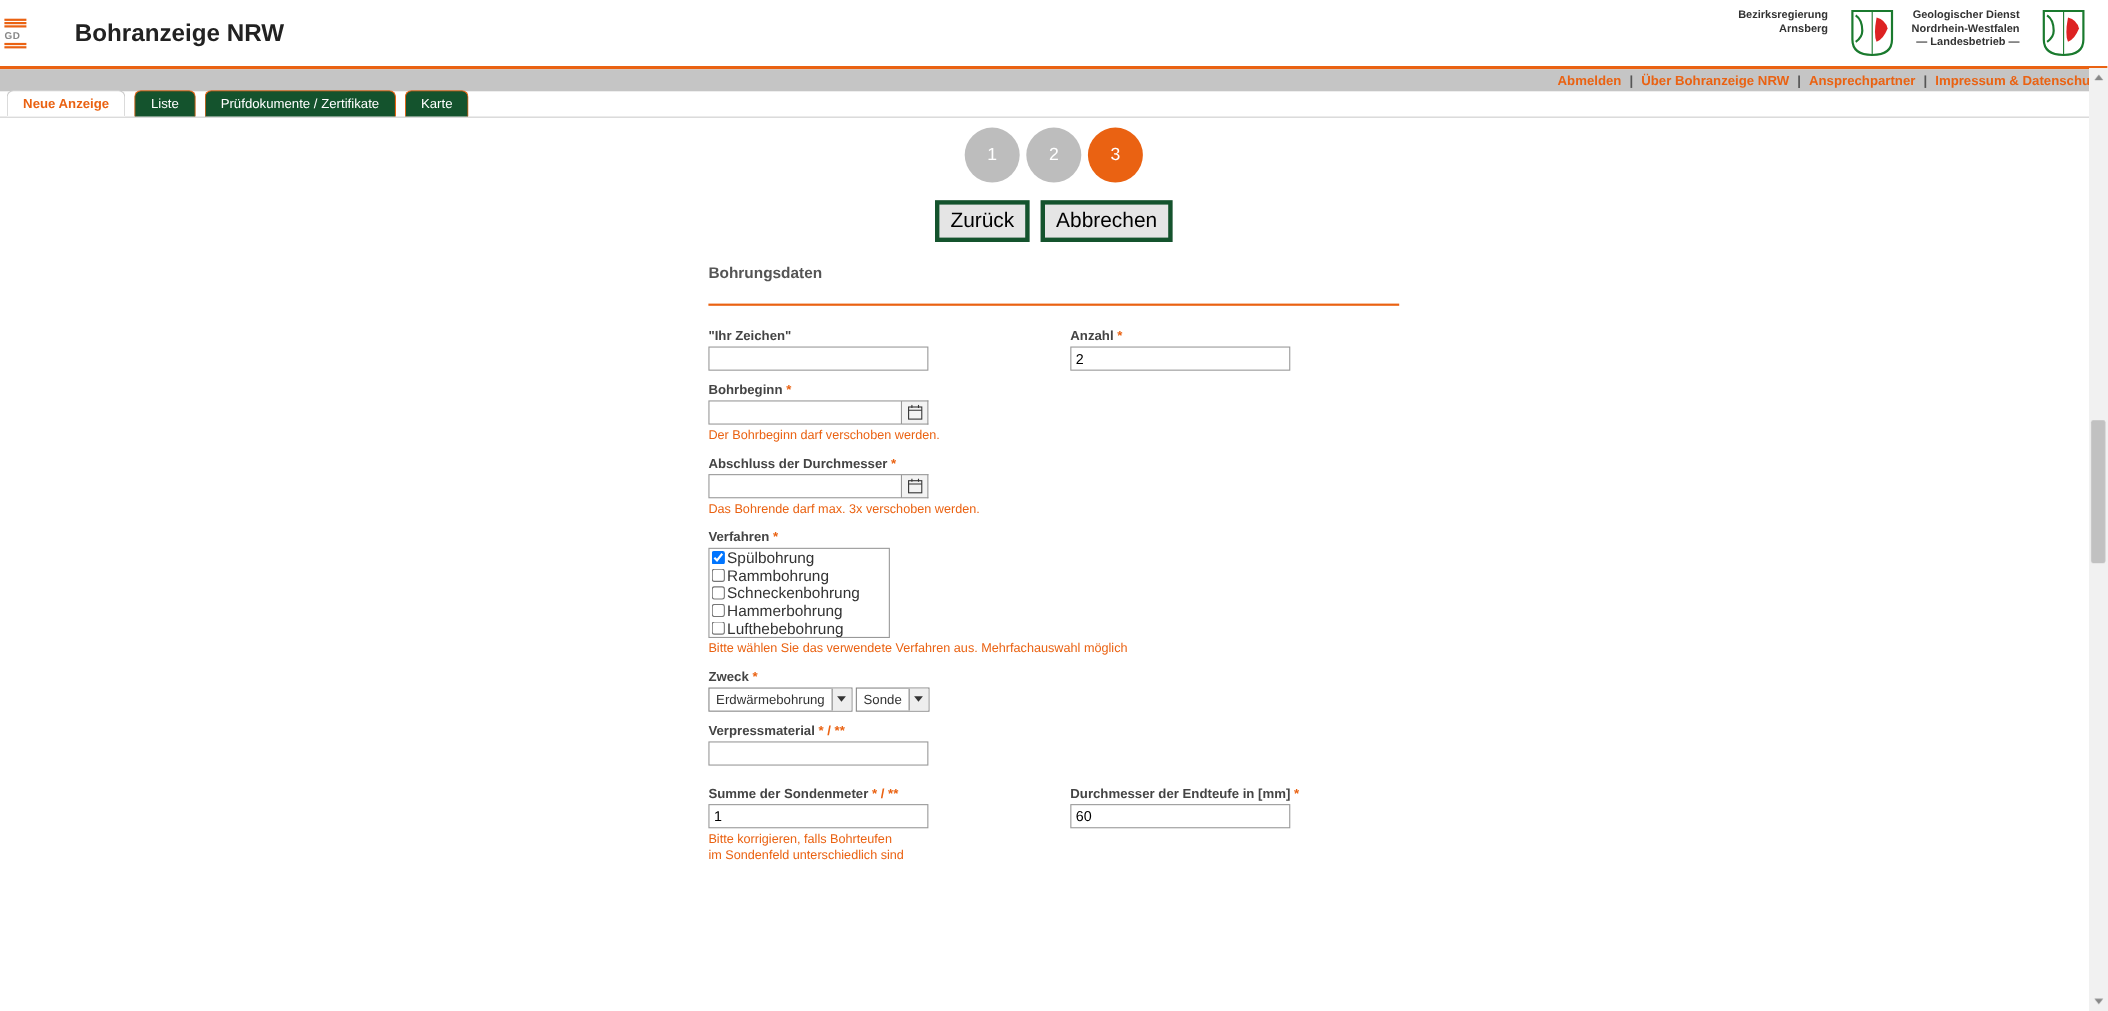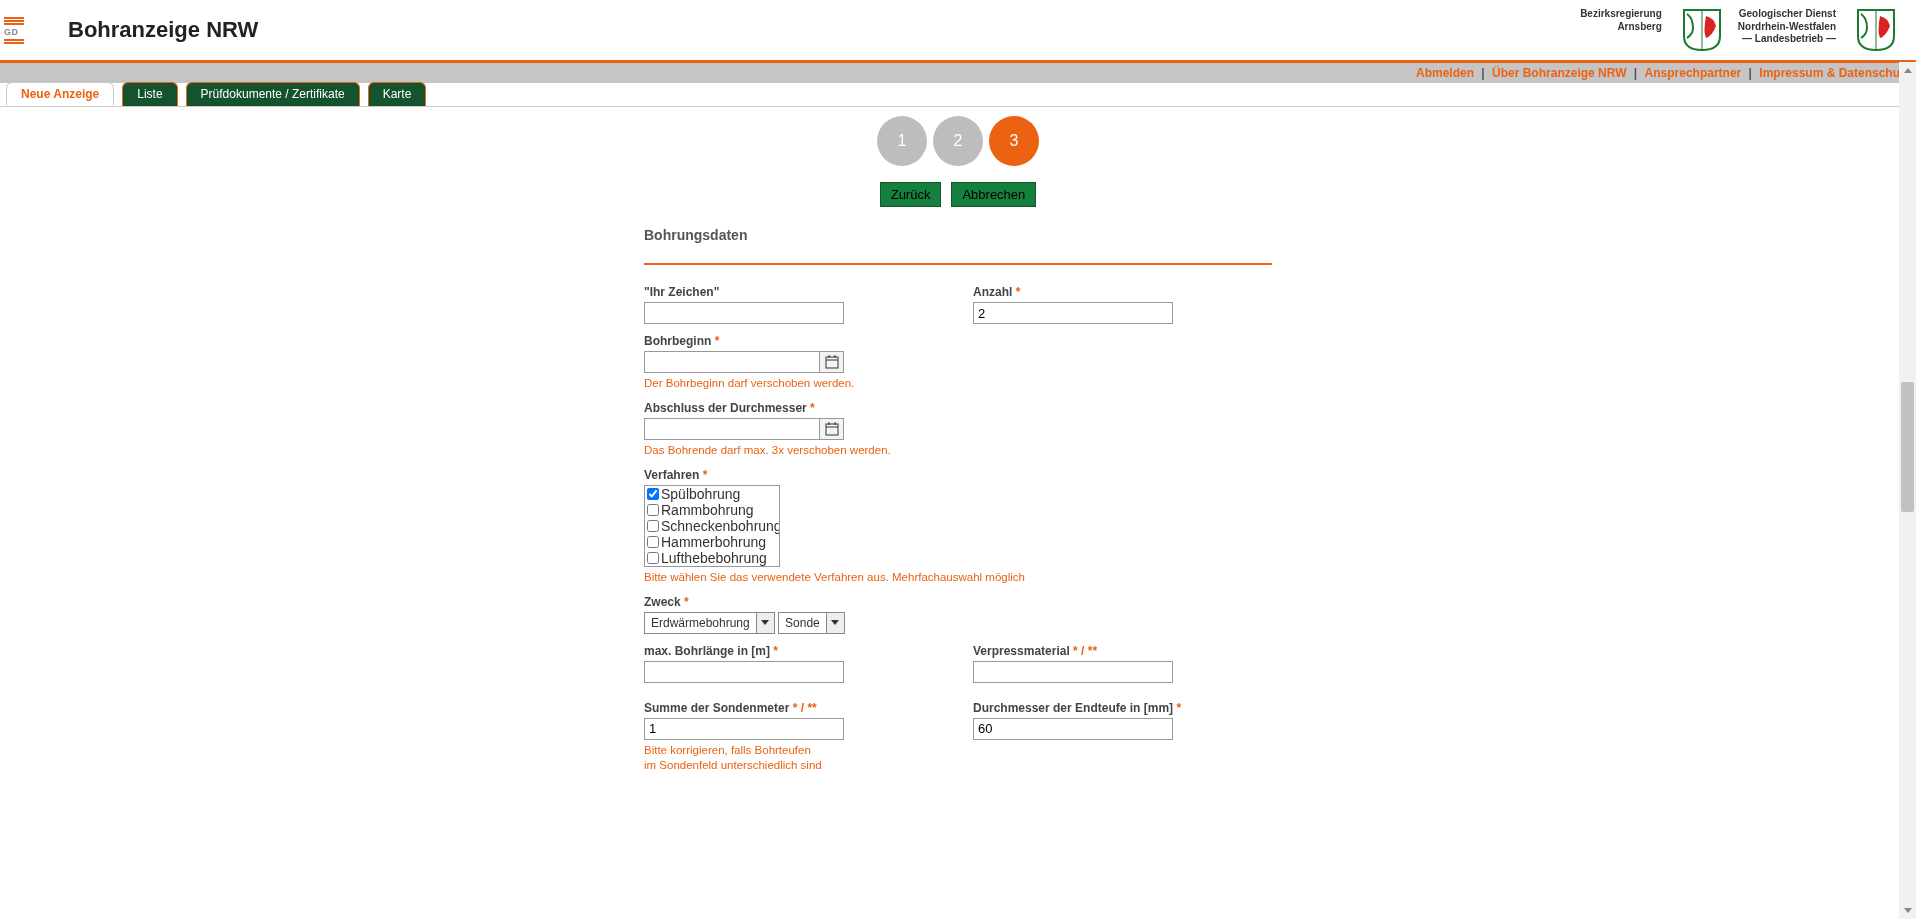--- a/index.html
+++ b/index.html
@@ -22,36 +22,36 @@
   .tab { background: #14532d; color: #fff; padding: 4px 14px; border-radius: 6px 6px 0 0; font-size: 12px; cursor: pointer; border:1px solid #ea6212; border-bottom:none;}
   .tab.active { background: #fff; color: #ea6212; font-weight: bold; border:1px solid #ccc; border-bottom:1px solid #fff;}
   
   .content { max-width: 640px; margin: 8px auto 40px; padding: 0 6px; }
   
   .steps { display: flex; justify-content: center; gap: 6px; margin: 8px 0 16px; }
   .step { width: 50px; height: 50px; border-radius: 50%; display: flex; align-items: center; justify-content: center; font-size: 16px; color:#fff; background:#bdbdbd; }
   .step.active { background: #ea6212; }
   
   .btn-row { display: flex; justify-content: center; gap: 10px; margin-bottom: 20px; }
-  .btn { background: #15803d; border: 1px solid #14532d; padding: 4px 10px; font-size: 13px; cursor: pointer; }
+  .btn { background: #e5e5e5; border: 4px solid #14532d; padding: 4px 10px; font-size: 19px; cursor: pointer; }
   
   .section-title { font-size: 14px; font-weight: bold; color:#555; border-bottom: 2px solid #ea6212; padding-bottom: 20px; margin-bottom: 20px; }
   
   .form-row { display:flex; gap: 30px; margin-bottom: 8px; }
   .form-col { flex: 1; min-width:0;}
   .field-label { font-size: 12px; font-weight: bold; color:#444; margin-bottom: 3px; display:block;}
   .req { color: #ea6212; }
   .ast2 { color: #ea6212; }
   .text-input { width: 200px; height: 22px; border: 1px solid #999; padding: 1px 4px; font-size:13px;}
   .date-wrap { display:flex; }
   .date-wrap .text-input { width: 176px; }
   .cal-btn { width: 24px; height: 22px; border:1px solid #999; border-left:none; background: #f3f3f3 center/14px no-repeat; display:flex; align-items:center; justify-content:center; cursor:pointer;}
   .hint { color: #ea6212; font-size: 11.5px; margin-top: 3px; line-height:1.3;}
   
-  .multiselect { width: 136px; height: 82px; border:1px solid #999; overflow-y: scroll; font-size:14px; background:#fff;}
+  .multiselect { width: 165px; height: 82px; border:1px solid #999; overflow-y: scroll; font-size:14px; background:#fff;}
   .multiselect .opt { display:flex; align-items:center; gap:2px; padding: 0 2px; line-height:1.15;}
   .multiselect input[type=checkbox]{ width:12px; height:12px;}
   
   .select-wrap { display:inline-flex; border:1px solid #888; height:22px; align-items:stretch;}
   .select-wrap .sel-val { padding: 2px 6px; font-size:12px; display:flex; align-items:center;}
   .select-wrap .sel-btn { width:18px; border-left:1px solid #888; background:#eee; display:flex; align-items:center; justify-content:center; cursor:pointer;}
   .select-wrap .sel-btn:after{ content:""; border-left:4px solid transparent; border-right:4px solid transparent; border-top:5px solid #333;}
   
   .field-label2 { font-size: 12px; font-weight: bold; color:#444; margin: 10px 0 3px; display:block;}
   
@@ -202,24 +202,20 @@
     <div class="sel-btn"></div>
   </div>
 
   <div class="select-wrap">
     <div class="sel-val">Sonde</div>
     <div class="sel-btn"></div>
   </div>
 
   <div class="form-row" style="margin-top:10px;">
     <div class="form-col">
-      <label class="field-label"><span>max. Bohrlänge in [m]</span><span class="req"> *</span></label>
-      <input class="text-input" value="" style="">
-    </div>
-    <div class="form-col">
       <label class="field-label"><span>Verpressmaterial</span><span class="ast2"> * / **</span></label>
       <input class="text-input" value="" style="">
     </div>
   </div>
 
   <div class="form-row" style="margin-top:18px;">
     <div class="form-col">
       <label class="field-label"><span>Summe der Sondenmeter</span><span class="ast2"> * / **</span></label>
       <input class="text-input" value="1" style="">
       <div class="hint" style="max-width:180px;">Bitte korrigieren, falls Bohrteufen im Sondenfeld unterschiedlich sind</div>

